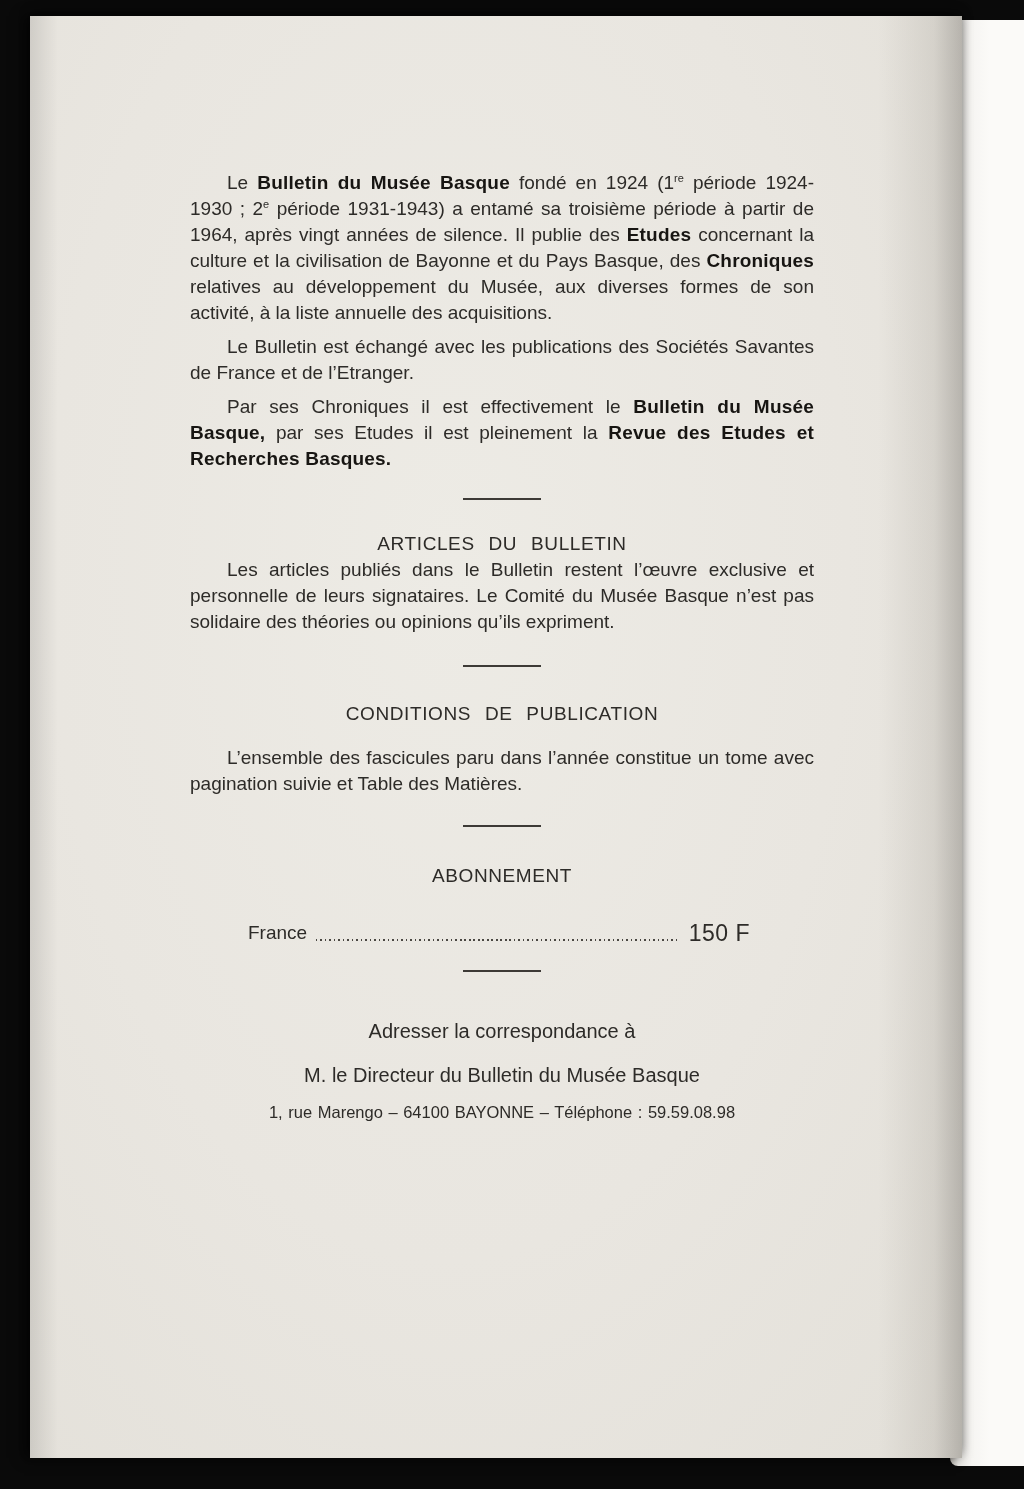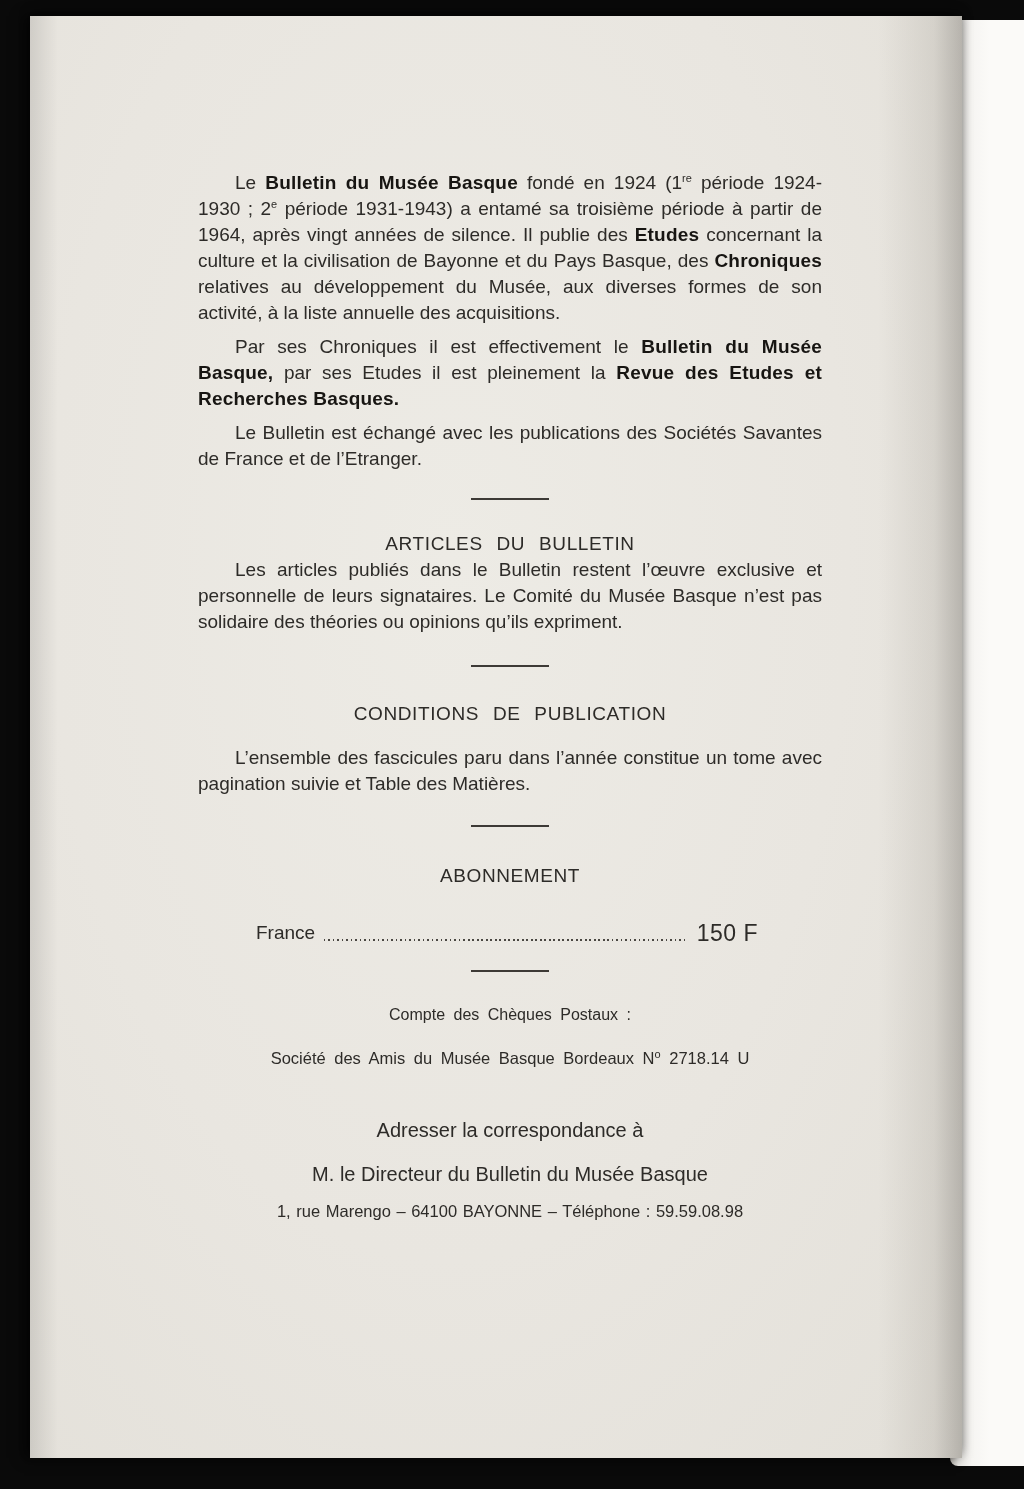--- a/index.html
+++ b/index.html
@@ -27,21 +27,21 @@
     box-shadow:-6px 0 12px rgba(0,0,0,.55), 0 -4px 10px rgba(0,0,0,.4);
   }
   .page::before {
     content:""; position:absolute; inset:0; pointer-events:none;
     background:linear-gradient(to right,
       rgba(0,0,0,.10) 0%, rgba(0,0,0,0) 3%,
       rgba(0,0,0,0) 91%, rgba(110,104,94,.14) 97%, rgba(60,56,50,.28) 100%);
   }
   .content {
     position:absolute;
-    left:168px; top:154px;
+    left:160px; top:154px;
     width:624px;
     color:#2d2b28;
     font-size:19px;
     line-height:26px;
   }
   .par { text-align:justify; }
   .indent { text-indent:37px; }
   b { font-weight:bold; color:#171512; letter-spacing:.2px; }
   sup.sup { font-size:11px; line-height:0; vertical-align:super; }
   .par + .par { margin-top:8px; }
@@ -85,23 +85,23 @@
 </head>
 <body>
 
 <div class="under-page"></div>
 
 <main class="page">
   <div class="content">
 
     <p class="par indent"><span>Le </span><b>Bulletin du Musée Basque</b><span> fondé en 1924 (1</span><sup class="sup">re</sup><span> période 1924-1930 ; 2</span><sup class="sup">e</sup><span> période 1931-1943) a entamé sa troisième période à partir de 1964, après vingt années de silence. Il publie des </span><b>Etudes</b><span> concernant la culture et la civilisation de Bayonne et du Pays Basque, des </span><b>Chroniques</b><span> relatives au développement du Musée, aux diverses formes de son activité, à la liste annuelle des acquisitions.</span></p>
 
+    <p class="par indent">Le Bulletin est échangé avec les publications des Sociétés Savantes de France et de l’Etranger.</p>
+
     <p class="par indent"><span>Par ses Chroniques il est effectivement le </span><b>Bulletin du Musée Basque,</b><span> par ses Etudes il est pleinement la </span><b>Revue des Etudes et Recherches Basques.</b></p>
-
-    <p class="par indent">Le Bulletin est échangé avec les publications des Sociétés Savantes de France et de l’Etranger.</p>
 
     <div class="rule"></div>
 
     <h2 class="sect">ARTICLES DU BULLETIN</h2>
     <p class="par indent sect-par">Les articles publiés dans le Bulletin restent l’œuvre exclusive et personnelle de leurs signataires. Le Comité du Musée Basque n’est pas solidaire des théories ou opinions qu’ils expriment.</p>
 
     <div class="rule" style="margin-top:30px"></div>
 
     <h2 class="sect" style="margin-top:34px">CONDITIONS DE PUBLICATION</h2>
     <p class="par indent sect-par" style="margin-top:18px">L’ensemble des fascicules paru dans l’année constitue un tome avec pagination suivie et Table des Matières.</p>
@@ -113,24 +113,20 @@
     <div class="sub-rows">
       <div class="sub-row">
         <span class="sub-label">France</span>
         <span class="sub-leader"></span>
         <span class="sub-price">150 F</span>
       </div>
     </div>
 
     <div class="rule" style="margin-top:24px"></div>
 
-    <div class="postal">
-      <div class="postal-line1">Compte des Chèques Postaux :</div>
-      <div class="postal-line2"><span>Société des Amis du Musée Basque Bordeaux N</span><sup class="sup">o</sup><span> 2718.14 U</span></div>
-    </div>
 
     <div class="corr">
       <div class="corr-line1">Adresser la correspondance à</div>
       <div class="corr-line2">M. le Directeur du Bulletin du Musée Basque</div>
       <div class="corr-line3">1, rue Marengo – 64100 BAYONNE – Téléphone : 59.59.08.98</div>
     </div>
 
   </div>
 </main>
 

